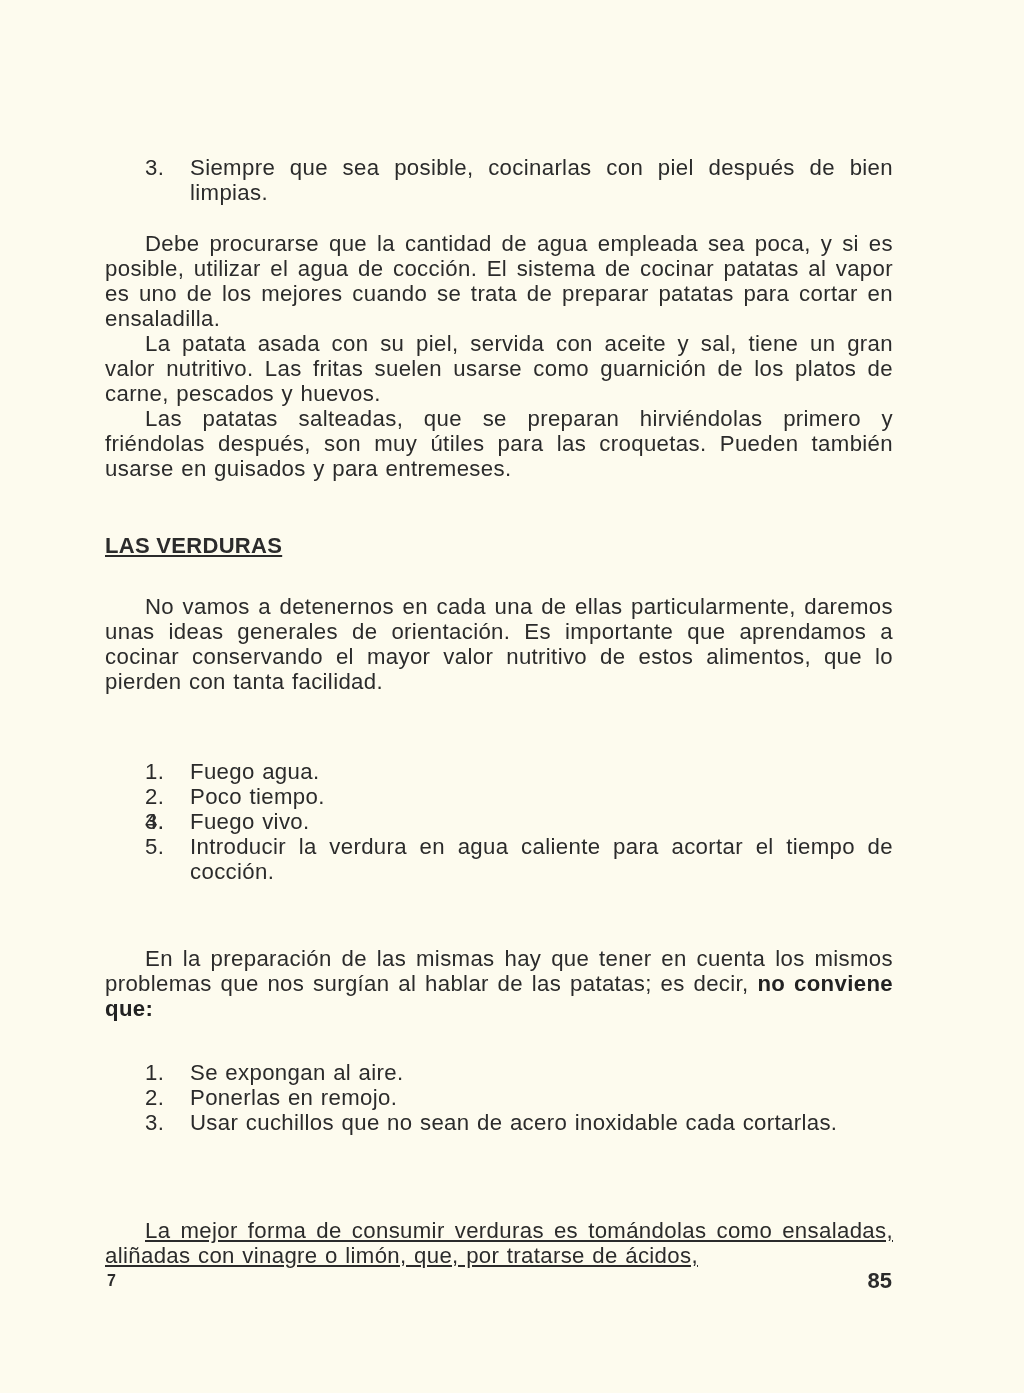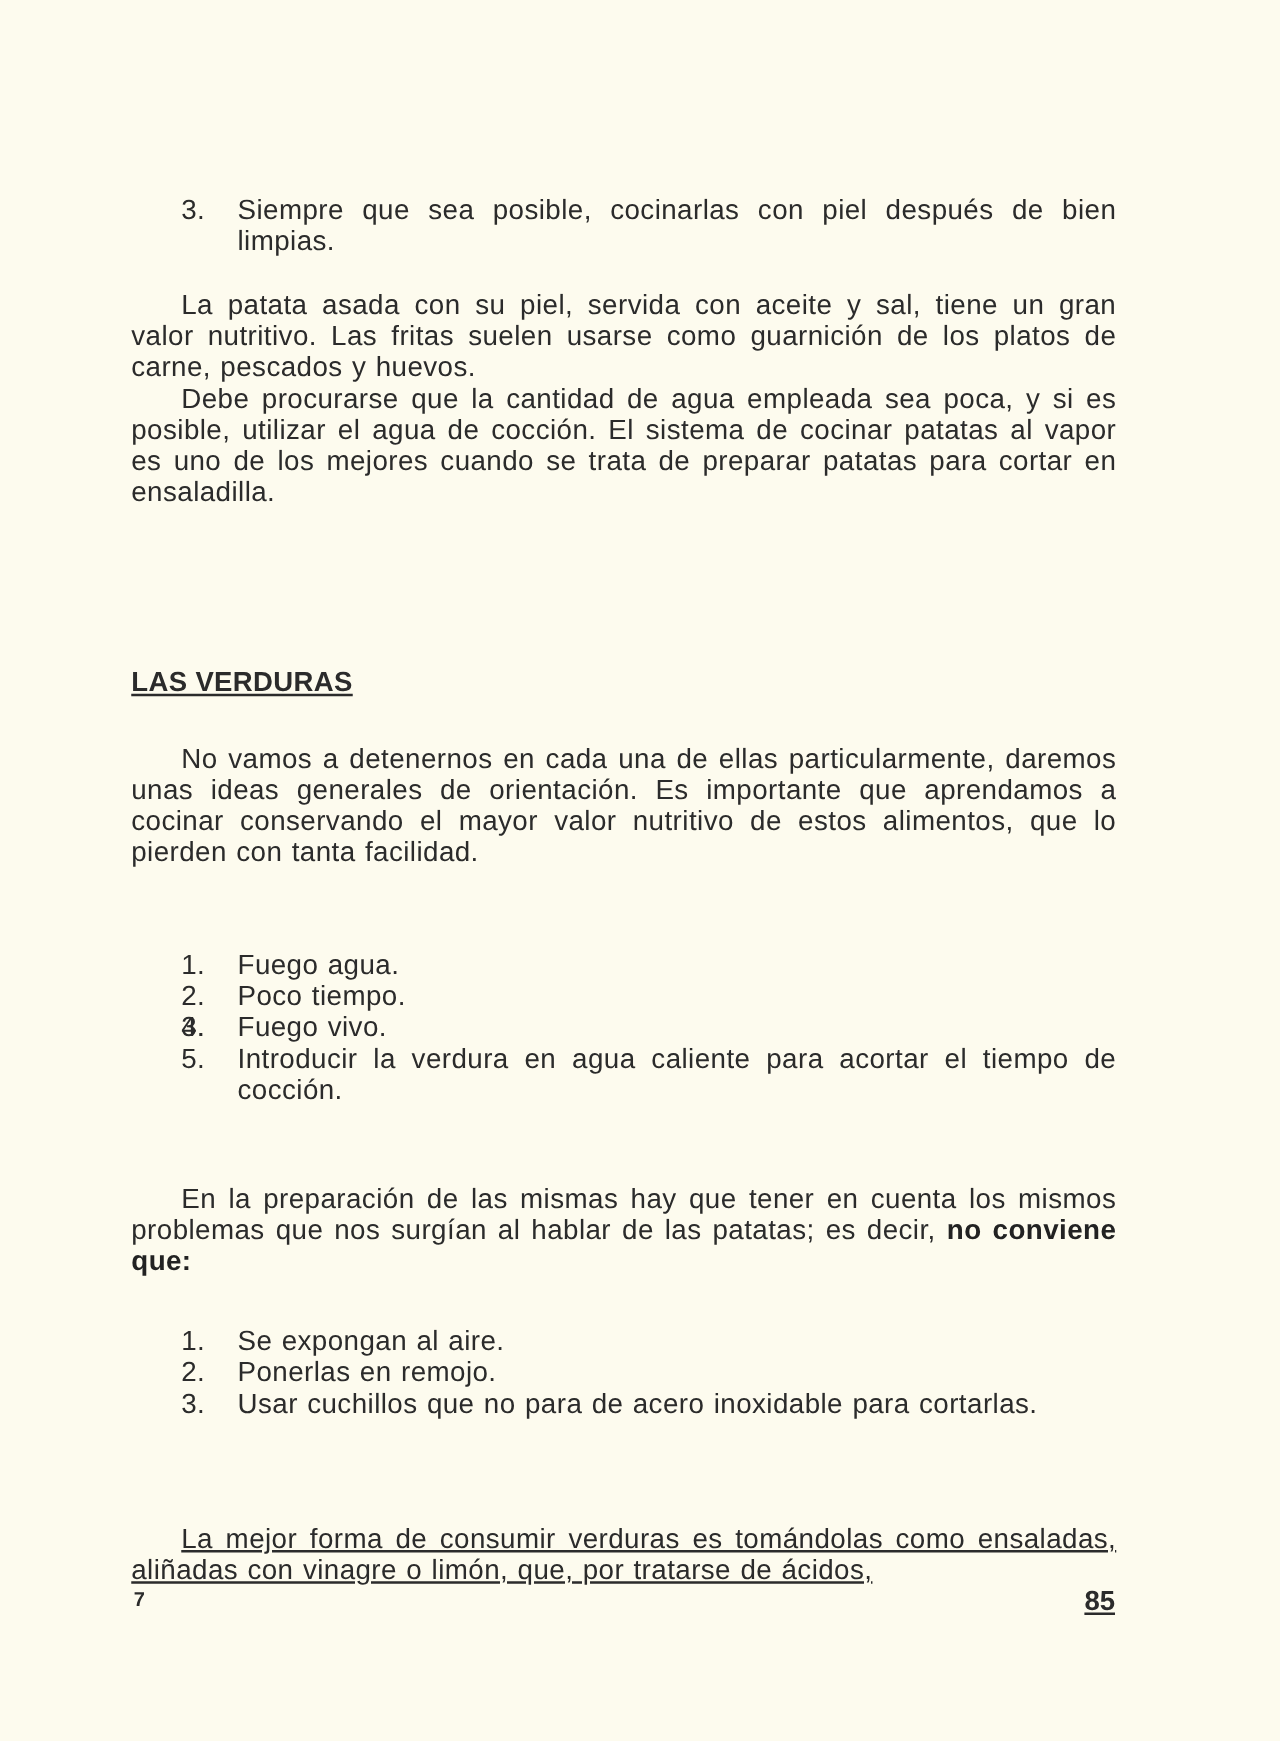--- a/index.html
+++ b/index.html
@@ -32,37 +32,38 @@
   }
   .list-num { position: absolute; left: 40px; top: 0; }
   .heading {
     font-weight: bold;
     font-size: 22px;
     letter-spacing: 0.3px;
     margin: 0;
   }
   b { font-weight: bold; color: #222; }
   .footer-left { position: absolute; left: 107px; top: 1272px; font-size: 16px; font-weight: bold; }
-  .footer-right { position: absolute; right: 132px; top: 1268px; font-size: 22px; font-weight: bold; text-decoration: underline; }
+  .footer-right { position: absolute; right: 132px; top: 1268px; font-size: 22px; font-weight: bold; }
 </style>
 </head>
 <body>
 
 <div class="page">
 
   <div style="position:absolute; top:155px; width:788px;">
     <div class="list-item">
       <span class="list-num">3.</span>
       <span>Siempre que sea posible, cocinarlas con piel después de bien limpias.</span>
     </div>
   </div>
 
   <div style="position:absolute; top:231px; width:788px;">
+    <p class="text indent">Debe procurarse que la cantidad de agua empleada sea poca, y si es posible, utilizar el agua de cocción. El sistema de cocinar patatas al vapor es uno de los mejores cuando se trata de preparar patatas para cortar en ensaladilla.</p>
     <p class="text indent">La patata asada con su piel, servida con aceite y sal, tiene un gran valor nutritivo. Las fritas suelen usarse como guarnición de los platos de carne, pescados y huevos.</p>
-    <p class="text indent">Debe procurarse que la cantidad de agua empleada sea poca, y si es posible, utilizar el agua de cocción. El sistema de cocinar patatas al vapor es uno de los mejores cuando se trata de preparar patatas para cortar en ensaladilla.</p>
+    <p class="text indent">Las patatas salteadas, que se preparan hirviéndolas primero y friéndolas después, son muy útiles para las croquetas. Pueden también usarse en guisados y para entremeses.</p>
   </div>
 
   <h2 class="heading" style="position:absolute; top:533px;text-decoration:underline;">LAS VERDURAS</h2>
 
   <div style="position:absolute; top:582px; width:788px;margin-top:12px;">
     <p class="text indent">No vamos a detenernos en cada una de ellas particularmente, daremos unas ideas generales de orientación. Es importante que aprendamos a cocinar conservando el mayor valor nutritivo de estos alimentos, que lo pierden con tanta facilidad.</p>
   </div>
 
   <div style="position:absolute; top:759px; width:788px;">
     <div class="list-item">
@@ -97,21 +98,21 @@
     <div class="list-item">
       <span class="list-num">1.</span>
       <span>Se expongan al aire.</span>
     </div>
     <div class="list-item">
       <span class="list-num">2.</span>
       <span>Ponerlas en remojo.</span>
     </div>
     <div class="list-item">
       <span class="list-num">3.</span>
-      <span>Usar cuchillos que no para de acero inoxidable para cortarlas.</span>
+      <span>Usar cuchillos que no sean de acero inoxidable cada cortarlas.</span>
     </div>
   </div>
 
   <div style="position:absolute; top:1218px; width:788px;text-decoration:underline;">
     <p class="text indent">La mejor forma de consumir verduras es tomándolas como ensaladas, aliñadas con vinagre o limón, que, por tratarse de ácidos,</p>
   </div>
 </div>
 
 <div class="footer-left">7</div>
 <div class="footer-right">85</div>

